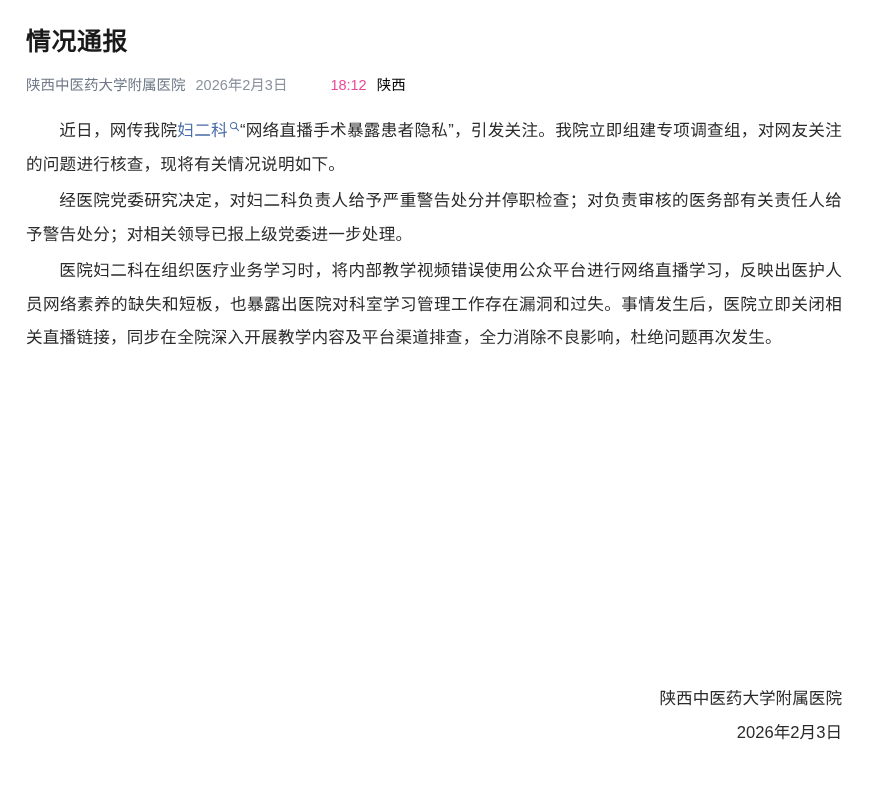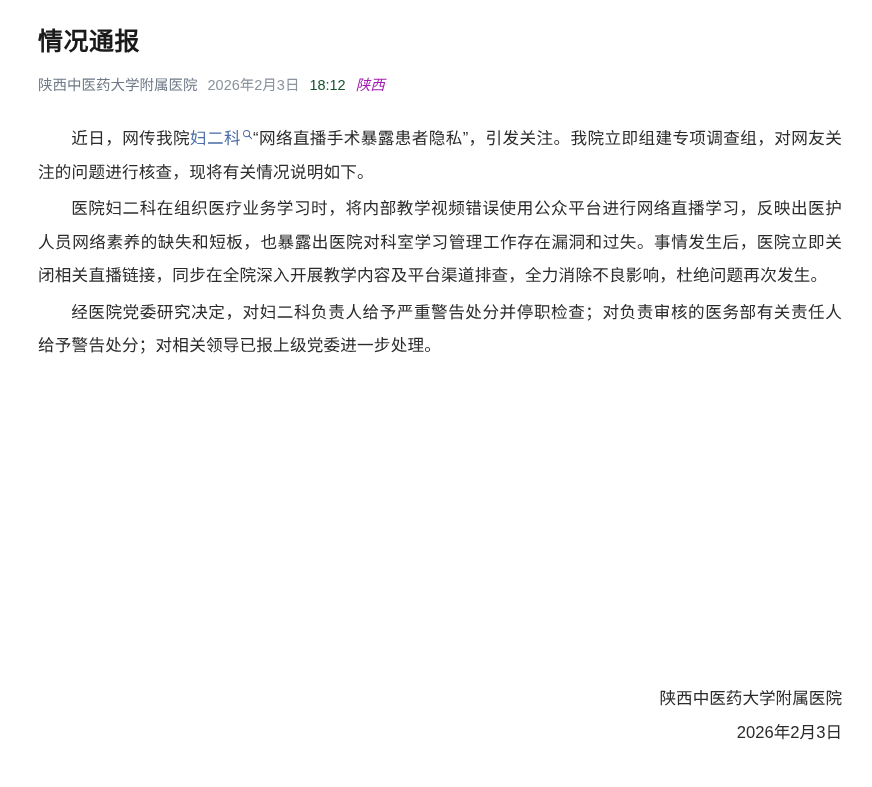--- a/index.html
+++ b/index.html
@@ -12,21 +12,21 @@
     width: 872px;
     height: 787px;
     font-family: "Liberation Sans", "DejaVu Sans", sans-serif;
     color: #222222;
     overflow: hidden;
   }
   .page {
     box-sizing: border-box;
     width: 868px;
     height: 787px;
-    padding: 16px 26px 0 38px;
+    padding: 16px 26px 0 26px;
     position: relative;
     background: #ffffff;
   }
   .title {
     font-size: 25px;
     font-weight: bold;
     color: #1a1a1a;
     letter-spacing: 0.5px;
     margin: 8px 0 0 0;
     line-height: 34px;
@@ -44,28 +44,28 @@
     color: #6f7a88;
   }
   .meta .sep {
     display: inline-block;
     width: 10px;
   }
   .meta .date {
     color: #8a929c;
   }
   .meta .time {
-    color: #14532d;
+    color: #ec4899;
+    margin-left: 33px;
   }
   .meta .region {
-    color: #a21caf;
-    font-style: italic;
+    color: #000000;
   }
   .article {
-    margin-top: 26px;
+    margin-top: 18px;
   }
   .article p {
     margin: 0 0 3px 0;
     font-size: 16.6px;
     line-height: 33.5px;
     color: #2b2b2b;
     text-align: justify;
     text-justify: inter-ideograph;
     text-indent: 2em;
     letter-spacing: 0.2px;
@@ -118,23 +118,23 @@
   </div>
 
   <div class="article">
 
     <p><span>近日，网传我院</span><span class="kw"><span>妇二科</span><span class="mag"><svg viewBox="0 0 12 12" width="11" height="11" aria-hidden="true">
               <circle cx="5" cy="5" r="3.4" fill="none" stroke="#4b6ea8" stroke-width="1.1"></circle>
               <line x1="7.5" y1="7.5" x2="10.5" y2="10.5" stroke="#4b6ea8" stroke-width="1.1" stroke-linecap="round"></line>
             </svg></span></span><span>“网络直播手术暴露患者隐私”，引发关注。我院立即组建专项调查组，对网友关注的问题进行核查，现将有关情况说明如下。</span></p>
 
 
+    <p>经医院党委研究决定，对妇二科负责人给予严重警告处分并停职检查；对负责审核的医务部有关责任人给予警告处分；对相关领导已报上级党委进一步处理。</p>
+
     <p>医院妇二科在组织医疗业务学习时，将内部教学视频错误使用公众平台进行网络直播学习，反映出医护人员网络素养的缺失和短板，也暴露出医院对科室学习管理工作存在漏洞和过失。事情发生后，医院立即关闭相关直播链接，同步在全院深入开展教学内容及平台渠道排查，全力消除不良影响，杜绝问题再次发生。</p>
-
-    <p>经医院党委研究决定，对妇二科负责人给予严重警告处分并停职检查；对负责审核的医务部有关责任人给予警告处分；对相关领导已报上级党委进一步处理。</p>
 
 
   </div>
 
   <div class="signature">
     <div>陕西中医药大学附属医院</div>
     <div>2026年2月3日</div>
   </div>
 
 </div>

